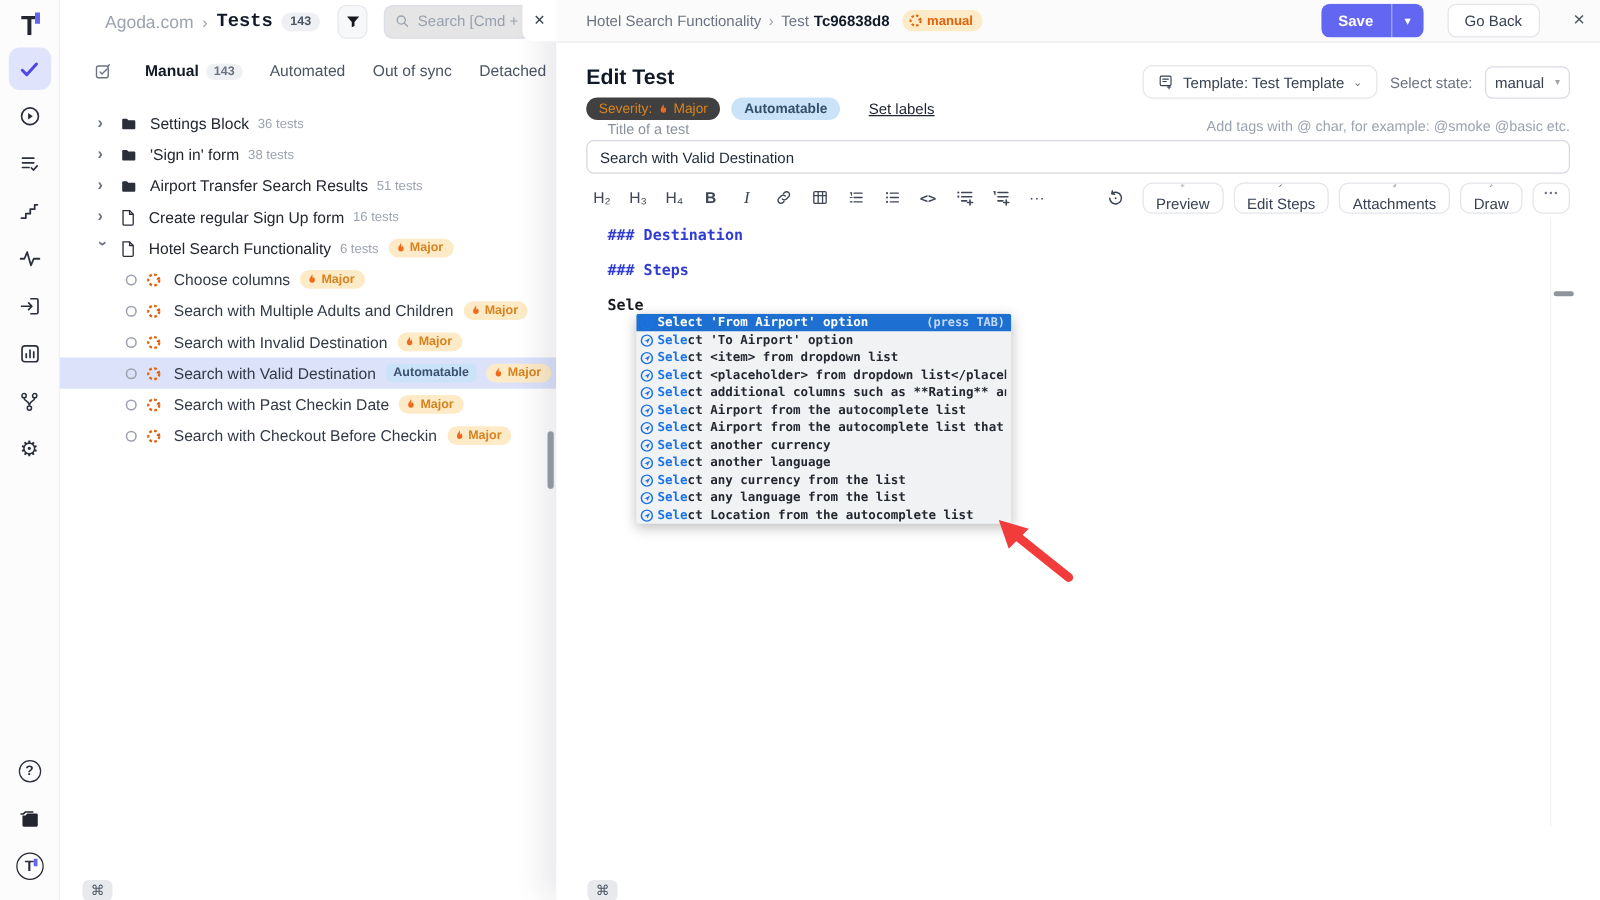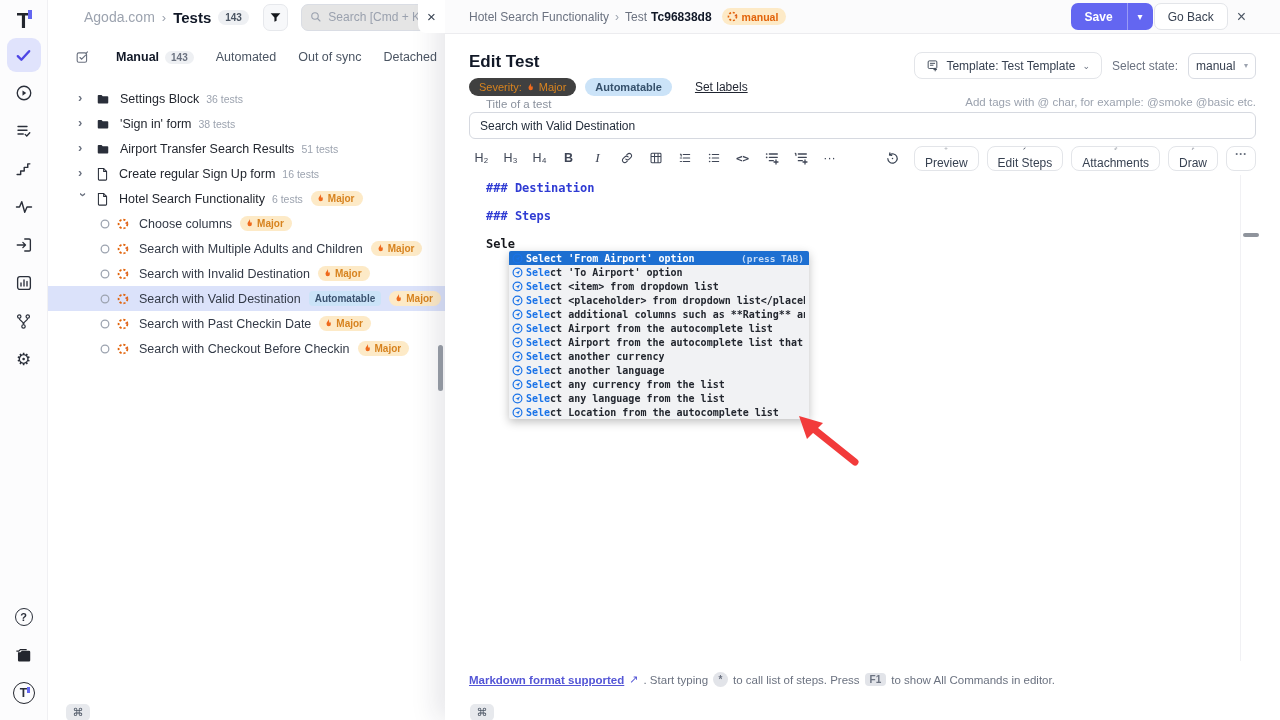--- a/index.html
+++ b/index.html
@@ -22,21 +22,21 @@
     font-size:11px; font-weight:700; display:flex; align-items:center; justify-content:center; }
   .avatar-circle { width:22px; height:22px; border:1.8px solid #23262e; border-radius:50%;
     display:flex; align-items:center; justify-content:center; font-size:12px; font-weight:800; position:relative; }
   .avatar-circle::after { content:""; position:absolute; right:4px; top:4px; width:2.5px; height:6px; background:#6366f1; }
 
   
   .tests-panel { position:absolute; left:48px; top:0; width:397px; height:720px; background:#fff; }
   .tp-header { position:absolute; left:12px; top:0; width:100%; height:34px; display:flex; align-items:center; }
   .crumb-project { margin-left:24px; font-size:14px; color:#9ca3af; cursor:pointer; }
   .crumb-sep { margin:0 7px; color:#9ca3af; font-size:13px; }
-  .crumb-section { font-size:15px; font-weight:700; color:#111827; }
+  .crumb-section { font-size:15px; font-weight:700; color:#111827;font-family:Liberation Mono, monospace; }
   .count-pill { margin-left:7px; background:#eef0f3; color:#4b5563; border-radius:9px;
     font-size:10px; font-weight:700; padding:2px 7px; }
   .filter-btn { margin-left:14px; width:27px; height:27px; border:1px solid #e6e8ec; background:#f7f8fa;
     border-radius:7px; display:flex; align-items:center; justify-content:center; cursor:pointer; }
   .search-box { margin-left:13px; width:165px; height:27px; border:1px solid #dadde4; border-radius:7px;
     background:#e5e5e5; display:flex; align-items:center; padding:0 8px; gap:6px; }
   .search-box input { border:0; outline:0; width:110px; font-size:12px; color:#374151;
     font-family:"Liberation Sans", sans-serif; background:transparent; }
   .search-box input::placeholder { color:#9aa1ae; }
 
@@ -70,21 +70,21 @@
   
   .overlay { position:absolute; left:445px; top:0; width:835px; height:720px; background:#fff;
     box-shadow:-10px 0 24px rgba(30,34,60,.10); z-index:10; }
   .ov-topbar { position:absolute; left:0; top:0; width:100%; height:34px; background:#fbfbfc;
     border-bottom:1px solid #ececef; display:flex; align-items:center; }
   .ov-crumb { margin-left:24px; font-size:12px; color:#6b7280; display:flex; align-items:center; white-space:nowrap; }
   .ov-crumb .sep { margin:0 6px; color:#9ca3af; }
   .ov-crumb b { color:#111827; font-weight:700; margin-left:4px; }
   .badge-manual { margin-left:10px; background:#fdeac7; color:#e2630a; border-radius:10px;
     font-size:10.5px; font-weight:700; padding:2.5px 8px 2.5px 5px; display:inline-flex; align-items:center; gap:4px; }
-  .ov-actions { margin-left:auto; margin-right:26px; display:flex; align-items:center; gap:1px; }
+  .ov-actions { margin-left:auto; margin-right:4px; display:flex; align-items:center; gap:19px; }
   .save-split { display:flex; height:27px; border-radius:7px; overflow:hidden; cursor:pointer; }
   .save-main { background:#6366f1; color:#fff; font-size:12px; font-weight:600; padding:0 14px;
     display:flex; align-items:center; }
   .save-caret { background:#6366f1; border-left:1px solid rgba(255,255,255,.35); width:26px;
     color:#fff; font-size:10px; display:flex; align-items:center; justify-content:center; }
   .goback-btn { height:27px; background:#fff; border:1px solid #e3e5e9; border-radius:7px;
     font-size:12px; color:#374151; padding:0 13px; display:flex; align-items:center; cursor:pointer; }
   .close-x { color:#4b5563; font-size:16px; padding:0 8px; cursor:pointer; }
   .search-close-tab { position:absolute; left:-27px; top:0; width:27px; height:33px; background:#fff;
     display:flex; align-items:center; justify-content:center; font-size:15px; color:#374151;
@@ -728,24 +728,15 @@
   </div>
 
   <svg class="red-arrow" width="72" height="62" viewBox="0 0 72 62">
     <line x1="62" y1="52" x2="22" y2="20" stroke="#f23b3b" stroke-width="7" stroke-linecap="round"></line>
     <polygon points="6,6 30,13 14,29" fill="#f23b3b"></polygon>
   </svg>
 
   <div class="editor-divider"></div>
   <div class="ed-scroll"></div>
 
-  <div class="ed-footer">
-    <span class="md-link">Markdown format supported</span>
-    <span class="ext-arrow">↗</span>
-    <span>. Start typing</span>
-    <span class="kbd star">*</span>
-    <span>to call list of steps. Press</span>
-    <span class="kbd">F1</span>
-    <span>to show All Commands in editor.</span>
-  </div>
 
   <div class="cmd-badge ov-cmd">⌘</div>
 </section>
 
 </body></html>

